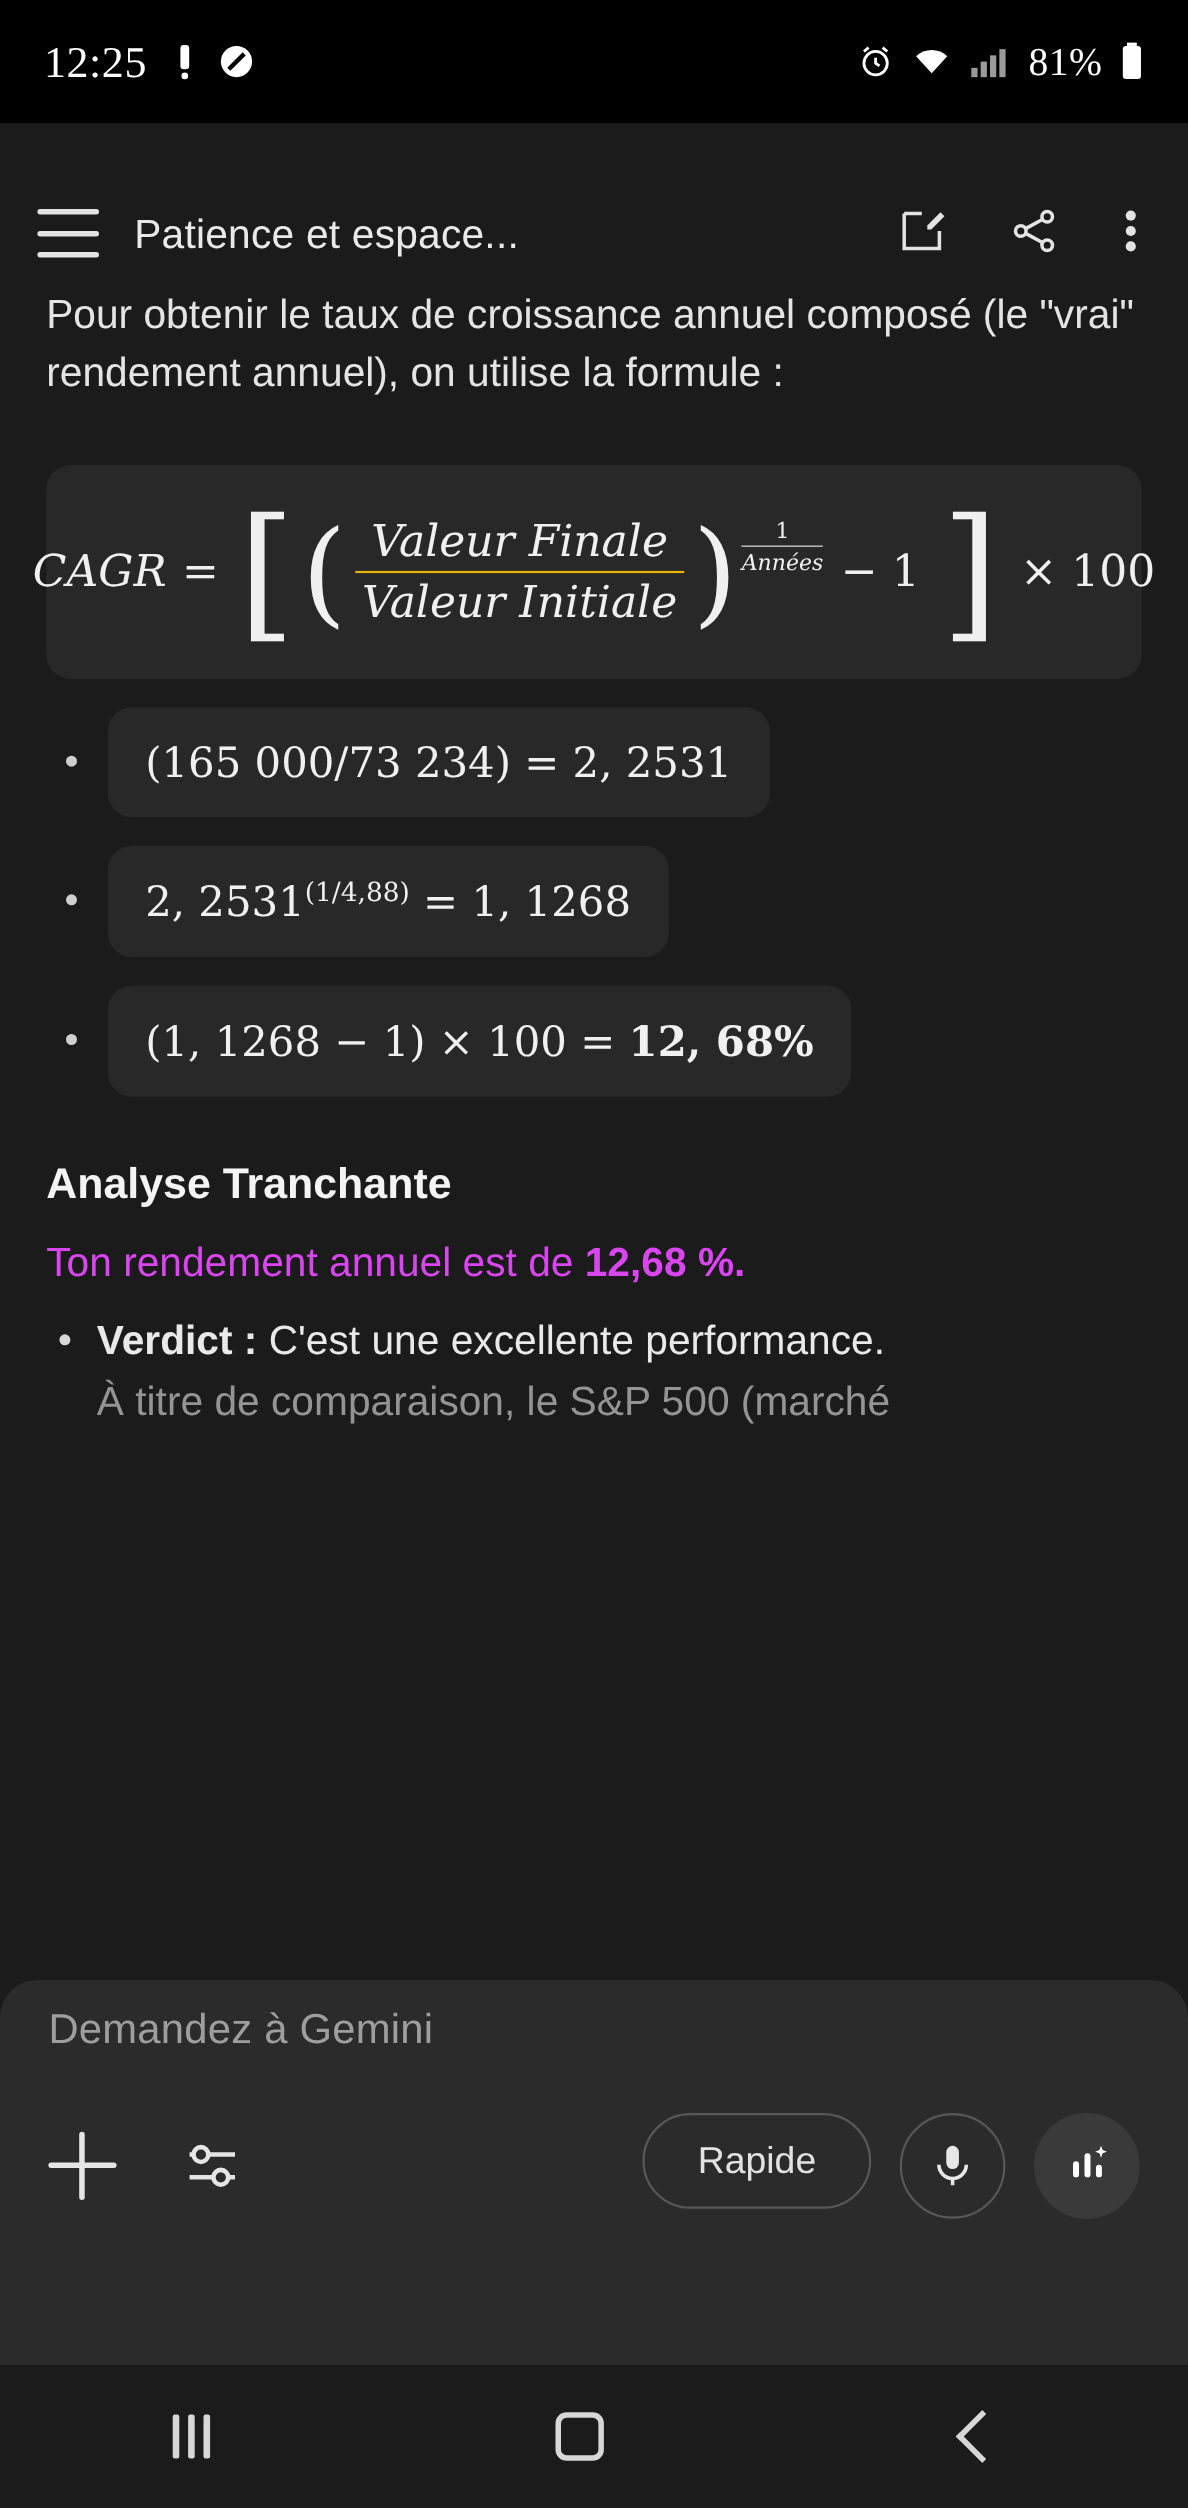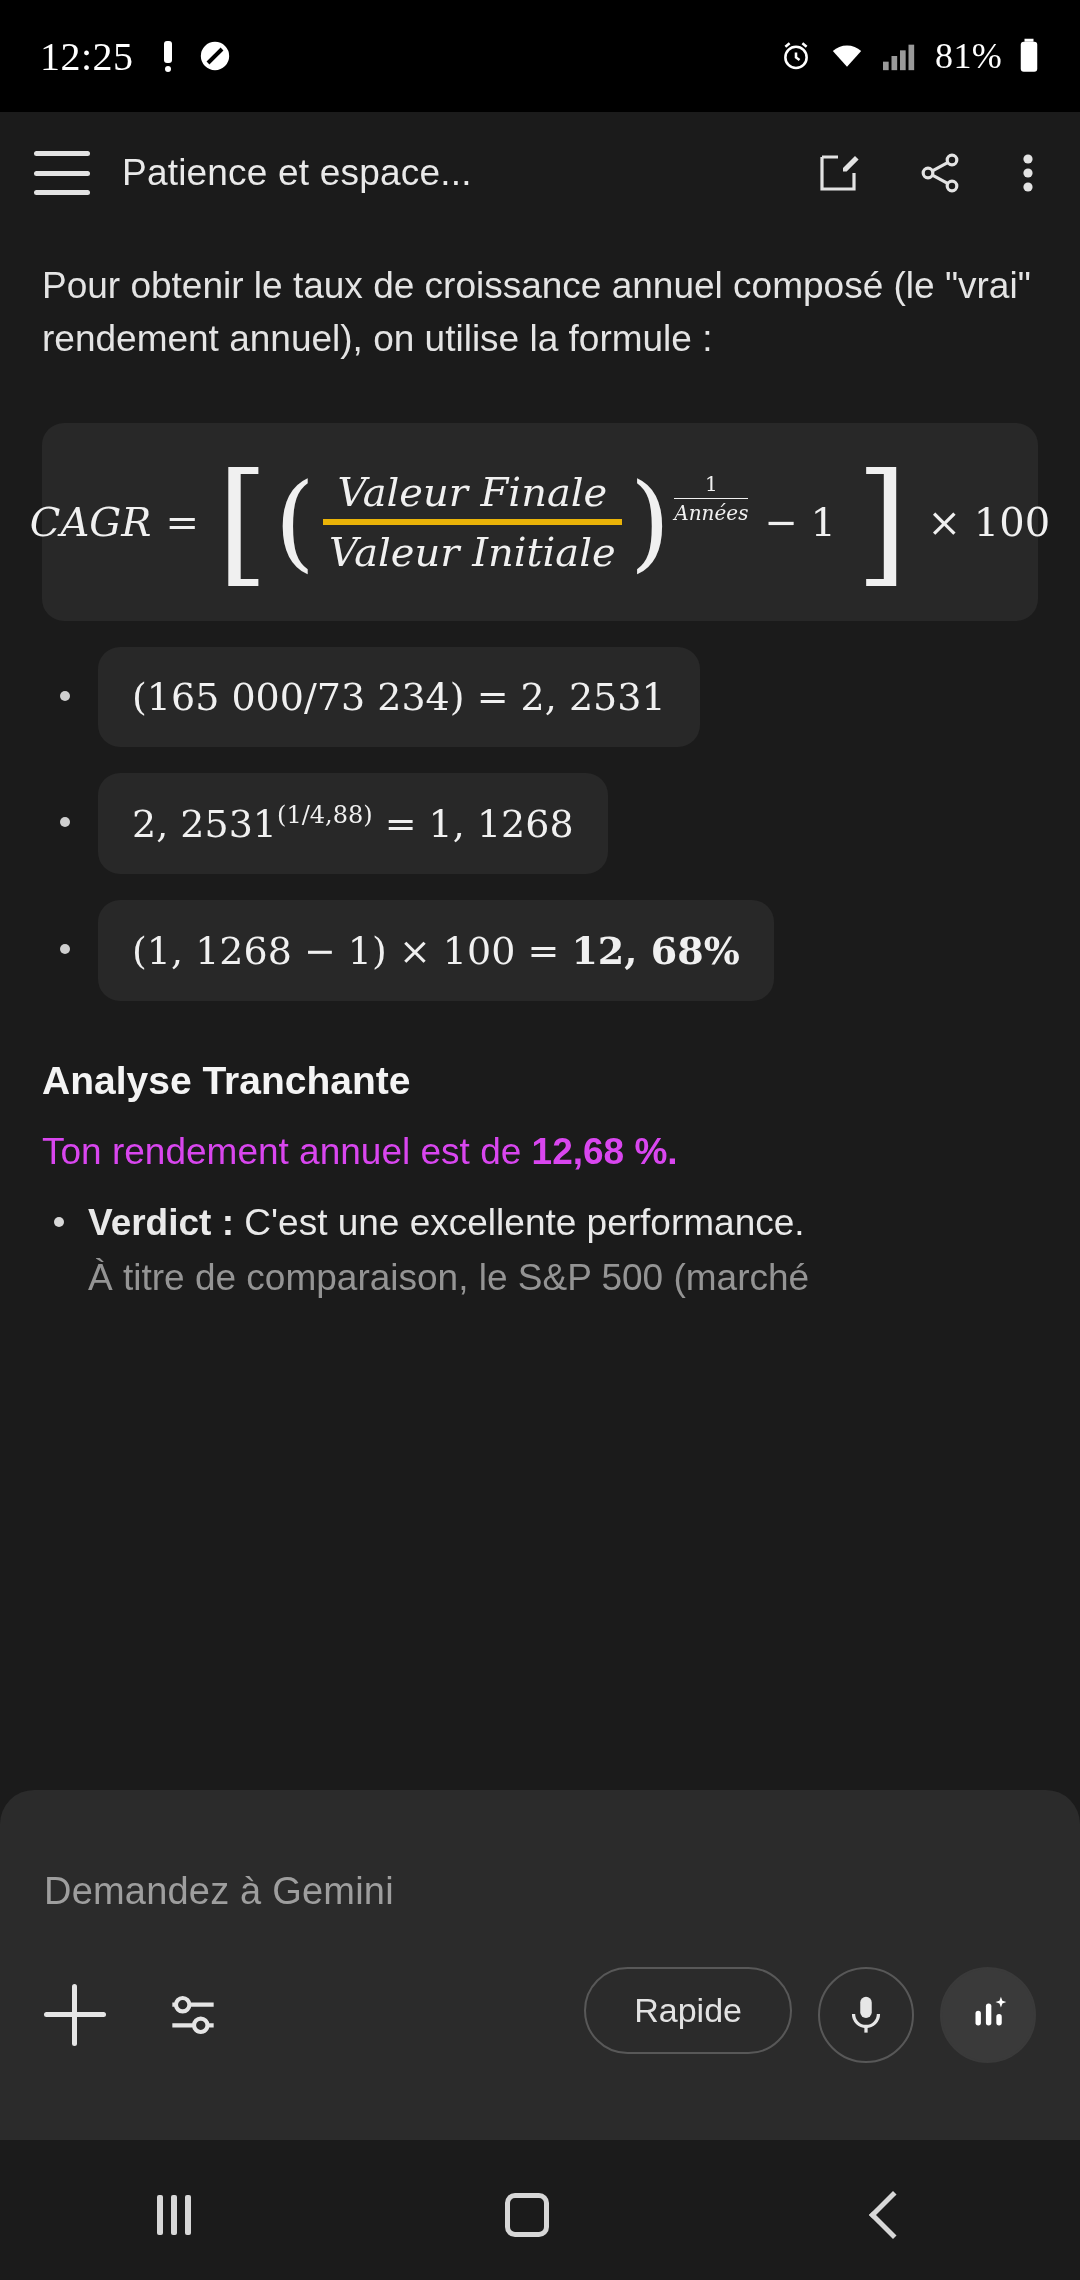--- a/index.html
+++ b/index.html
@@ -47,21 +47,21 @@
   .status-battery-text {
     font-size: 36px;
     letter-spacing: 0.3px;
   }
   .icon-svg { display: block; }
 
   
   .appbar {
     height: 122px;
     display: flex;
-    align-items: center;
+    align-items: flex-end;
     padding: 0 34px;
     flex: 0 0 auto;
     background: #1b1b1b;
   }
   .hamburger {
     width: 56px; height: 44px;
     display: flex; flex-direction: column; justify-content: space-between;
     margin-right: 32px;
   }
   .hamburger span {
@@ -133,21 +133,21 @@
     margin: 0 2px;
   }
   .frac {
     display: inline-flex;
     flex-direction: column;
     align-items: center;
     vertical-align: middle;
     margin: 0 6px;
   }
   .frac .num { padding: 0 6px 4px 6px; }
-  .frac .den { padding: 4px 6px 0 6px; border-top: 6px solid #eab308; }
+  .frac .den { padding: 4px 6px 0 6px; border-top: 2px solid #eab308; }
   .sup-frac {
     display: inline-flex;
     flex-direction: column;
     align-items: center;
     font-size: 20px;
     vertical-align: super;
     position: relative;
     top: -24px;
     margin-left: 2px;
   }
@@ -219,25 +219,25 @@
     font-size: 37px;
     color: #bdbdbd;
     margin-top: 8px;
     margin-left: 46px;
     opacity: 0.75;
   }
 
   
   .composer {
     position: absolute;
-    left: 0; right: 0; bottom: 140px;
+    left: 0; right: 0; bottom: 130px;
     background: #2b2b2b;
     border-top-left-radius: 34px;
     border-top-right-radius: 34px;
-    padding: 80px 44px 34px 44px;
+    padding: 24px 44px 34px 44px;
     height: 350px;
   }
   .composer-placeholder {
     font-size: 38px;
     color: #9e9e9e;
     letter-spacing: 0.2px;
   }
   .composer-row {
     display: flex;
     align-items: center;

